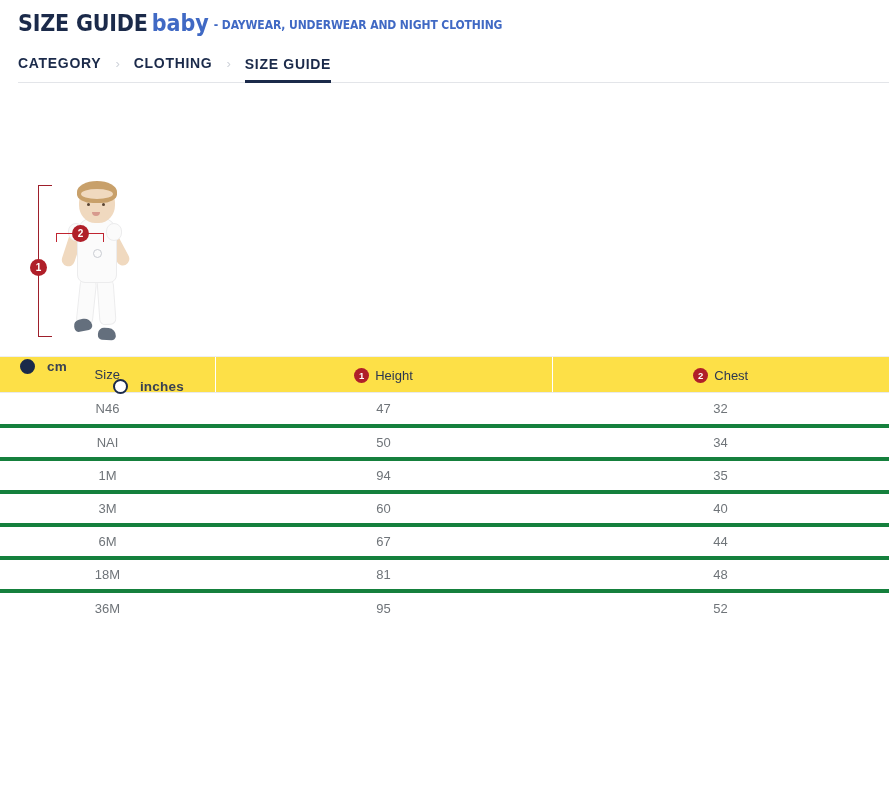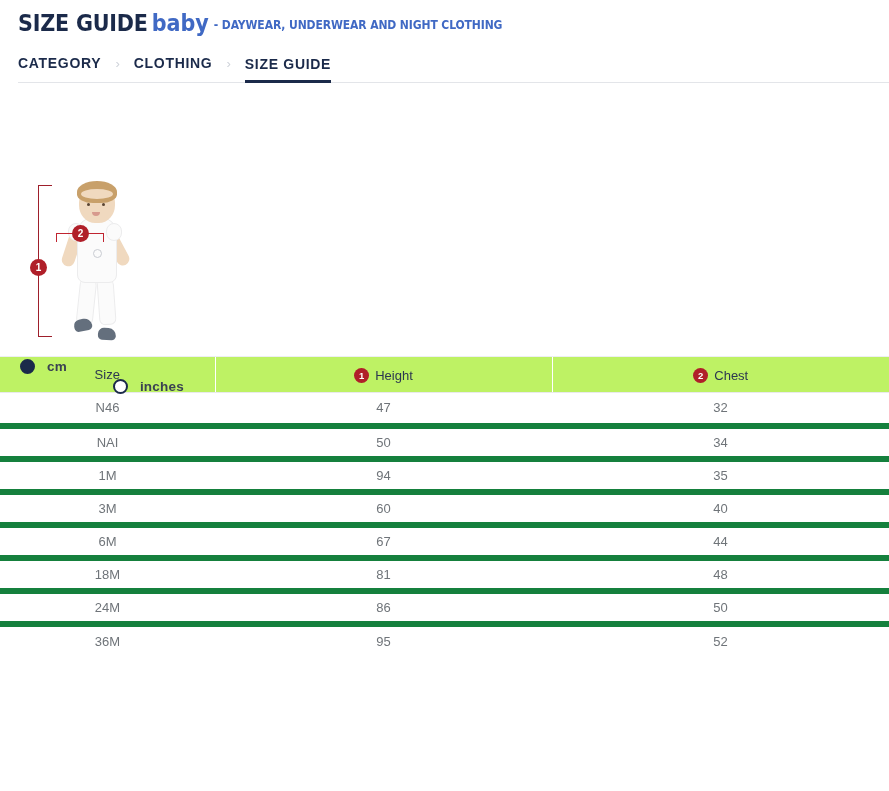--- a/index.html
+++ b/index.html
@@ -312,39 +312,39 @@
   }
 
   
   .size-table {
     width: 889px;
     border-collapse: collapse;
     margin-top: 0px;
     table-layout: fixed;
   }
   .size-table thead th {
-    background: #bef264;
+    background: #fde047;
     height: 36px;
     font-size: 13px;
     font-weight: normal;
     color: #2c3750;
     border-top: 1px solid #eeeff1;
     border-bottom: 1px solid #e9eaec;
     border-left: 1px solid #ffffff;
     text-align: center;
     vertical-align: middle;
     padding: 0;
   }
   .size-table thead th:first-child { border-left: none; }
   .size-table td {
     height: 33px;
     font-size: 13px;
     color: #6f7479;
     text-align: center;
-    border-bottom: 6px solid #15803d;
+    border-bottom: 4px solid #15803d;
     padding: 0;
   }
   .size-table tbody tr:last-child td { border-bottom: none; text-align: center; }
   .col-size { width: 215px; }
   .col-height { width: 337px; }
   .col-chest { width: 337px; }
   .hdr-inner {
     display: inline-flex;
     align-items: center;
     justify-content: center;
@@ -473,23 +473,18 @@
       <td>6M</td>
       <td>67</td>
       <td>44</td>
     </tr>
     <tr>
       <td>18M</td>
       <td>81</td>
       <td>48</td>
     </tr>
     <tr>
-      <td>24M</td>
-      <td>86</td>
-      <td>50</td>
-    </tr>
-    <tr>
       <td>36M</td>
       <td>95</td>
       <td>52</td>
     </tr>
   </tbody>
 </table>
 
 </body></html>

